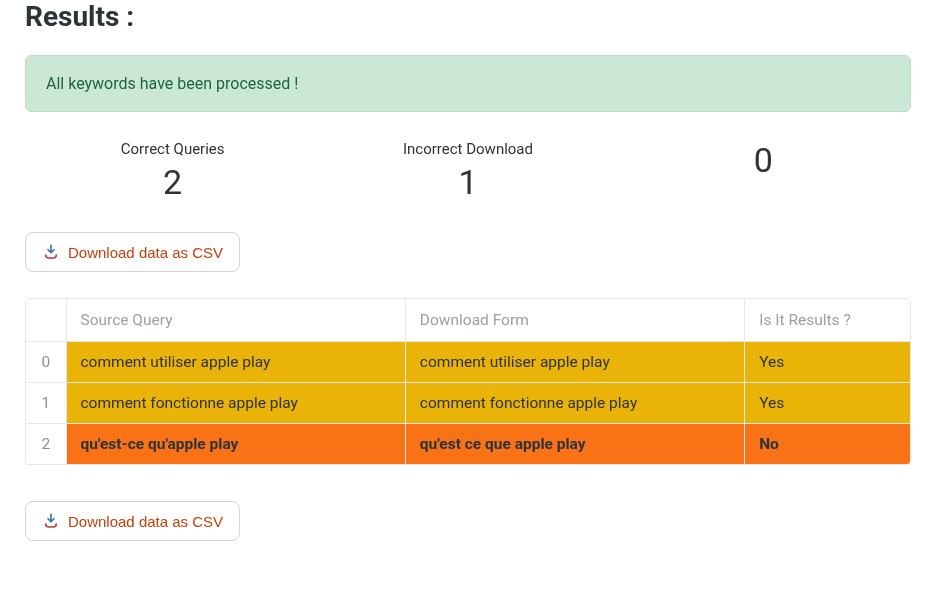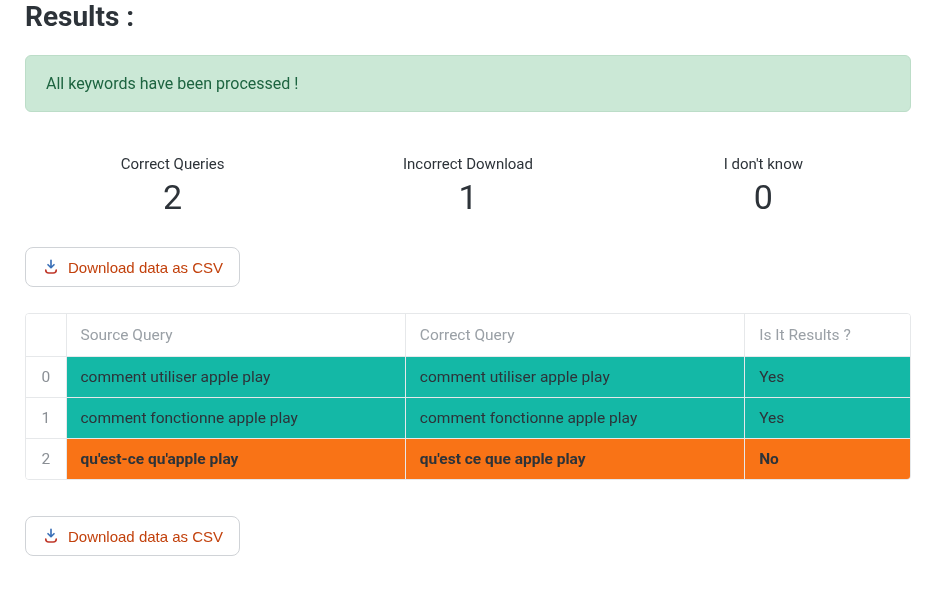--- a/index.html
+++ b/index.html
@@ -23,21 +23,21 @@
     color: #2d3339;
     margin-bottom: 22px;
   }
   .alert-success {
     background: #cbe8d6;
     border: 1px solid #bcddc8;
     border-radius: 6px;
     padding: 18px 20px;
     color: #1d6440;
     font-size: 16px;
-    margin-bottom: 43px;
+    margin-bottom: 28px;
   }
   .stats-row {
     display: flex;
     gap: 0;
     margin-bottom: 30px;
     text-align: center;
   }
   .stat {
     flex: 1;
   }
@@ -104,21 +104,21 @@
     border-bottom: none;
   }
   tbody td.idx-cell {
     background: #ffffff;
     color: #8a8f95;
     text-align: center;
     width: 40px;
     border-right: 1px solid #e6e8ea;
   }
   tr.row-yes td:not(.idx-cell) {
-    background: #14b8a6;
+    background: #eab308;
   }
   tr.row-no td:not(.idx-cell) {
     background: #f97316;
     font-weight: bold;
   }
   th + th, td.idx-cell + td, td + td {
     border-left: 1px solid #e6e8ea;
   }
   thead th.idx-col {
     border-right: 1px solid #e6e8ea;
@@ -135,42 +135,41 @@
   <div class="stats-row">
     <div class="stat">
       <div class="stat-label">Correct Queries</div>
       <div class="stat-value">2</div>
     </div>
     <div class="stat">
       <div class="stat-label">Incorrect Download</div>
       <div class="stat-value">1</div>
     </div>
     <div class="stat">
-      <div class="stat-label">I don't know</div>
       <div class="stat-value">0</div>
     </div>
   </div>
 
   <button class="btn-download">
     <span class="icon-download">
       <svg width="18" height="18" viewBox="0 0 24 24">
         <path d="M12 3 L12 13 M8 9 L12 13 L16 9" stroke="#3a6fb7" stroke-width="2.2" fill="none" stroke-linecap="round" stroke-linejoin="round"></path>
         <path d="M5 16 Q5 20 9 20 L15 20 Q19 20 19 16" stroke="#c0392b" stroke-width="2.2" fill="none" stroke-linecap="round"></path>
       </svg>
     </span>
     <span>Download data as CSV</span>
   </button>
 
   <div class="table-wrap">
     <table>
       <thead>
         <tr>
           <th class="idx-col"></th>
           <th>Source Query</th>
-          <th>Correct Query</th>
+          <th>Download Form</th>
           <th>Is It Results ?</th>
         </tr>
       </thead>
       <tbody id="table-body">
           <tr class="row-yes">
             <td class="idx-cell">0</td>
             <td>comment utiliser apple play</td>
             <td>comment utiliser apple play</td>
             <td>Yes</td>
           </tr>

